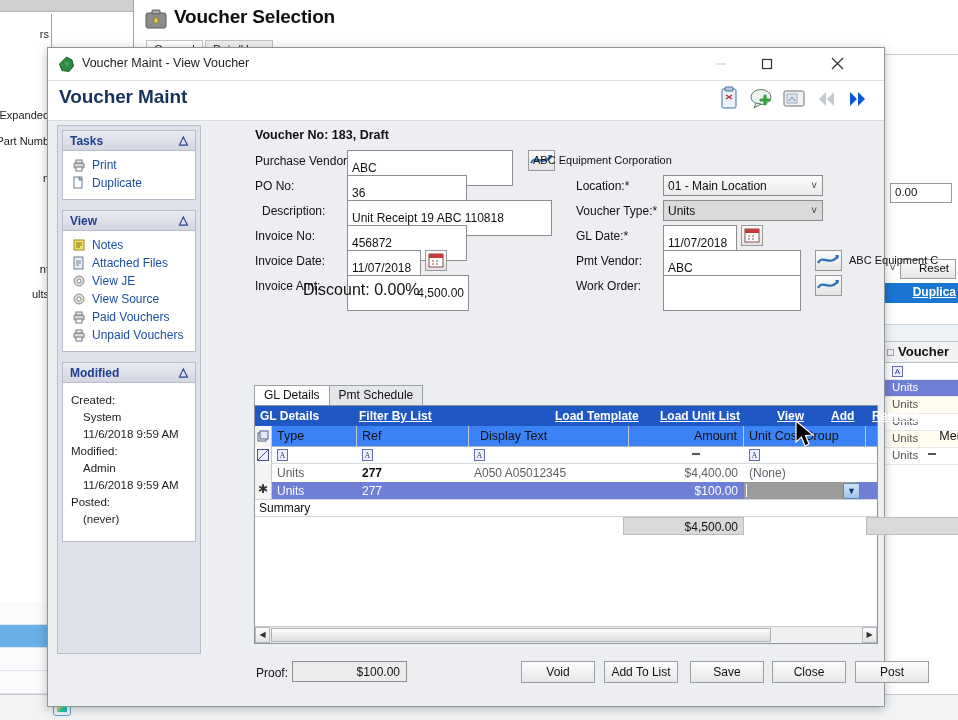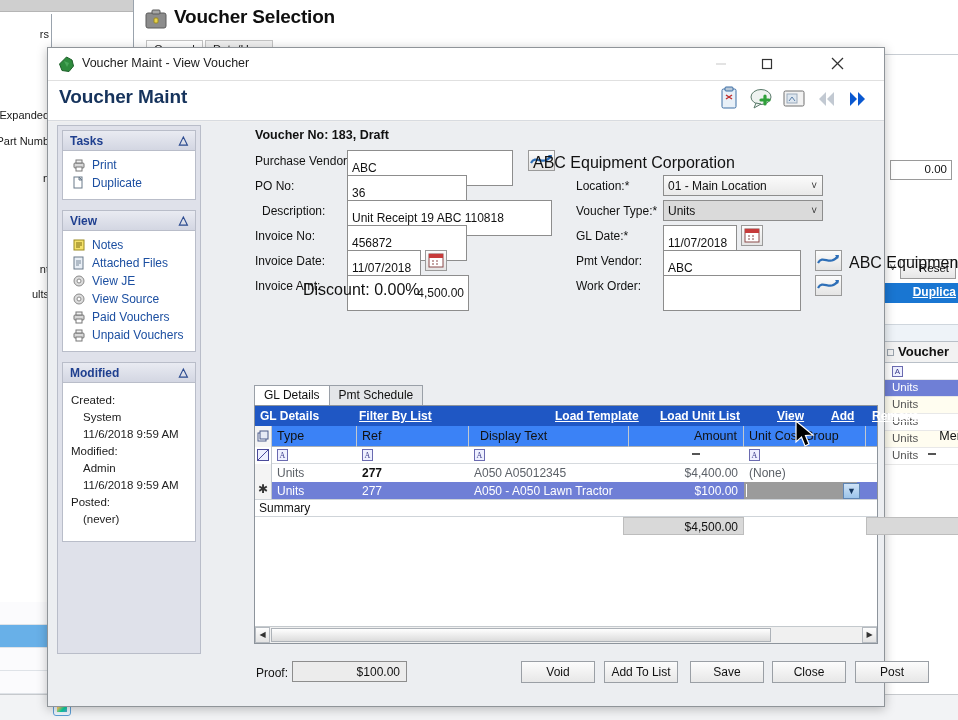--- a/index.html
+++ b/index.html
@@ -35,22 +35,22 @@
   .bg-vs-title { position:absolute; left:40px; top:6px; font-size:19px;
      font-weight:bold; color:#0f0f0f; letter-spacing:-0.2px;}
   .bg-vs-icon { position:absolute; left:10px; top:8px; width:24px; height:22px; }
   .bg-vs-tabs { position:absolute; left:12px; top:40px; font-size:11.5px; color:#333; }
   .bg-vs-tab { display:inline-block; padding:2px 7px 3px 7px; background:#f0f0f0;
      border:1px solid #c4c4c4; border-bottom:none; margin-right:2px; color:#222;}
   .bg-vs-tab.active { background:#ffffff; }
 
   .bg-rightcol { position:absolute; right:0; top:55px; width:74px; bottom:0;
      background:#ffffff; }
-  .bg-amt-field { position:absolute; right:6px; top:105px; width:62px; height:20px;
-     border:1px solid #9a9a9a; background:#fff; text-align:right; padding:2px 4px;
+  .bg-amt-field { position:absolute; right:6px; top:128px; width:62px; height:20px;
+     border:1px solid #9a9a9a; background:#fff; padding:2px 4px;
      font-size:11.5px; color:#111; }
   .bg-reset-btn { position:absolute; right:2px; top:204px; width:56px; height:20px;
      border:1px solid #9a9a9a; background:linear-gradient(#fdfdfd,#e6e6e6);
      font-size:11.5px; text-align:right; padding:2px 6px; color:#111; }
   .bg-chev { position:absolute; right:62px; top:206px; font-size:11px; color:#444; }
   .bg-dup-bar { position:absolute; right:0; top:228px; width:74px; height:20px;
      background:#1976d2; }
   .bg-dup-txt { position:absolute; right:2px; top:230px; font-size:12px;
      font-weight:bold; color:#ffffff; text-decoration:underline; }
   .bg-blank1 { position:absolute; right:0; top:248px; width:74px; height:22px;
@@ -131,21 +131,21 @@
   .finput.num { text-align:right; }
   .fsel { position:absolute; height:21px; border:1px solid #8d8d8d;
      background:linear-gradient(#fbfbfb,#e9e9e9); font-size:12px; color:#111;
      padding:3px 18px 2px 4px; }
   .fsel .ar { position:absolute; right:5px; top:4px; color:#333; font-size:10px; }
   .fsel.gray { background:#dadada; }
   .lookup { position:absolute; width:27px; height:21px; border:1px solid #9a9a9a;
      background:linear-gradient(#fcfcfc,#e4e4e4); }
   .cal { position:absolute; width:22px; height:21px; border:1px solid #9a9a9a;
      background:linear-gradient(#fcfcfc,#e4e4e4); }
-  .sidetext { position:absolute; font-size:16px; color:#111; white-space:nowrap; }
+  .sidetext { position:absolute; font-size:11px; color:#111; white-space:nowrap; }
   .disc { position:absolute; left:95px; top:156px; font-size:16px; color:#111; }
 
   
   .tabs { position:absolute; left:206px; top:263px; height:20px; }
   .tab { float:left; height:20px; padding:2px 9px 0 9px; font-size:12px;
      border:1px solid #9aa0a8; border-bottom:none; background:#e4e6e9; color:#111;
      margin-right:-1px; cursor:pointer; }
   .tab.active { background:#ffffff; }
 
   
@@ -599,21 +599,20 @@
           <div class="cell" style="left:214px; width:154px;">A050 A05012345</div>
           <div class="cell r" style="left:368px; width:121px; padding-right:6px;">$4,400.00</div>
           <div class="cell" style="left:489px; width:122px;">(None)</div>
           <div class="cell r" style="left:611px; width:111px; padding-right:6px;">$</div>
         </div>
 
         <div class="grow sel">
           <div class="ind">✱</div>
           <div class="cell" style="left:17px; width:85px;">Units</div>
           <div class="cell" style="left:102px; width:112px;">277</div>
-          <div class="cell" style="left:214px; width:154px;">A050 - A050 Lawn Tractor</div>
           <div class="cell r" style="left:368px; width:121px; padding-right:6px;">$100.00</div>
           <div class="editcell" style="left:489px; width:113px;">
               <span class="caret"></span>
             </div>
           <div class="ddbtn" style="left:588px;">▼</div>
           <div class="cell r" style="left:611px; width:111px; padding-right:6px;"></div>
         </div>
 
         <div class="grow r3">
           <div class="ind">✱</div>

